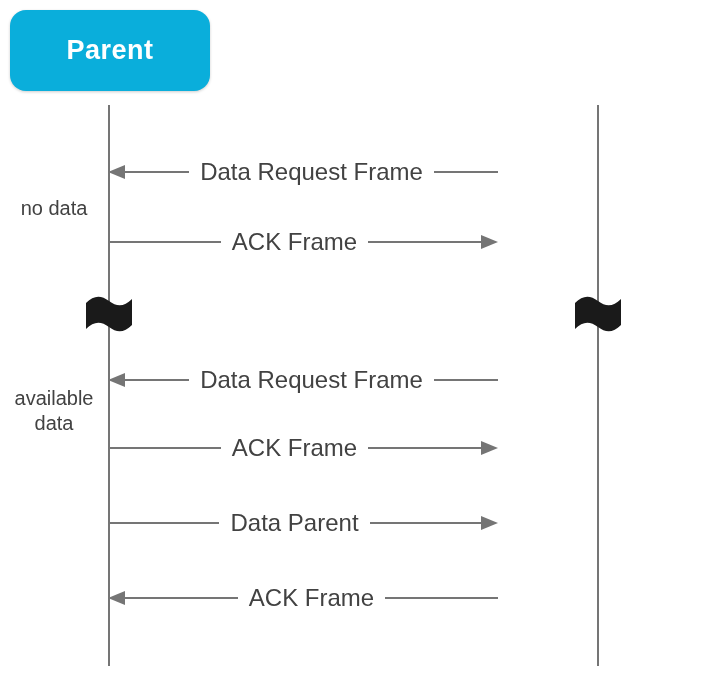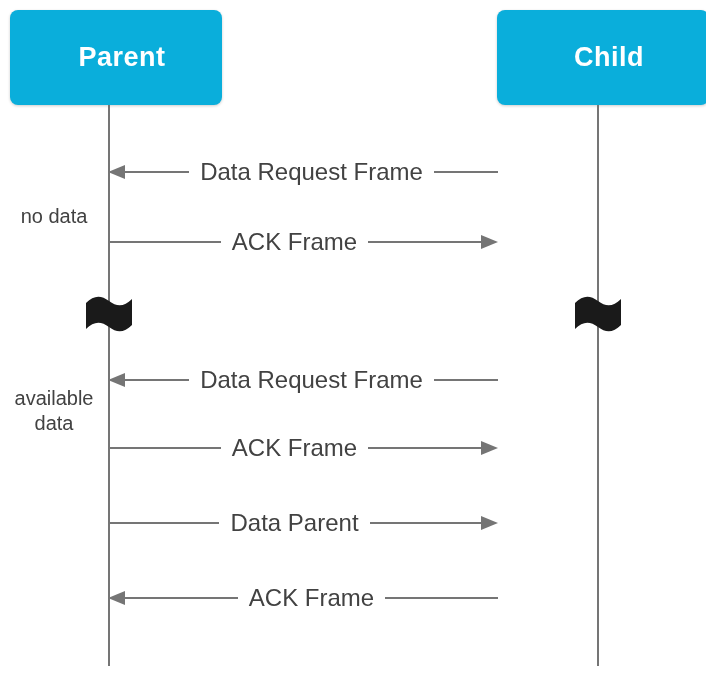--- a/index.html
+++ b/index.html
@@ -8,25 +8,24 @@
     --line:#757575;
     --text:#424242;
     --flag:#1a1a1a;
   }
   html,body{margin:0;padding:0;background:#ffffff;}
   .canvas{
     position:relative;width:706px;height:676px;background:#ffffff;
     font-family:"Liberation Sans", sans-serif;overflow:hidden;
   }
   .actor-box{
-    position:absolute;top:10px;width:200px;height:95px;
-    background:var(--actor-fill);border-radius:8px;
+    position:absolute;top:10px;width:200px;height:81px;
+    background:var(--actor-fill);border-radius:16px;
     display:flex;align-items:center;justify-content:center;
     box-shadow:0 1px 3px rgba(0,0,0,0.2);
-    padding-left:12px;
   }
   .actor-box .actor-label{
     color:var(--actor-text);font-size:27px;font-weight:bold;letter-spacing:0.5px;
   }
   .actor-parent{left:10px;}
   .actor-child{left:497px;}
   .lifeline{
     position:absolute;top:105px;width:2px;height:561px;background:var(--line);
   }
   .lifeline-parent{left:108px;}
@@ -53,28 +52,25 @@
   .flag-child{left:574px;top:293px;}
 </style>
 </head>
 <body>
 
 <div class="canvas">
 
   <div class="actor-box actor-parent">
     <span class="actor-label">Parent</span>
   </div>
-  <div class="actor-box actor-child">
-    <span class="actor-label">Child</span>
-  </div>
 
   <div class="lifeline lifeline-parent"></div>
   <div class="lifeline lifeline-child"></div>
 
-  <div class="side-label" style="top:204px;">no data</div>
+  <div class="side-label" style="top:196px;">no data</div>
   <div class="side-label" style="top:386px;">
     <span style="display:block;">available</span>
     <span style="display:block;">data</span>
   </div>
 
   <div class="msg" style="top:158px;">
     <span class="head head-left"></span>
     <span class="seg"></span>
     <span class="lbl-wrap">
       <span class="lbl">Data Request Frame</span>

